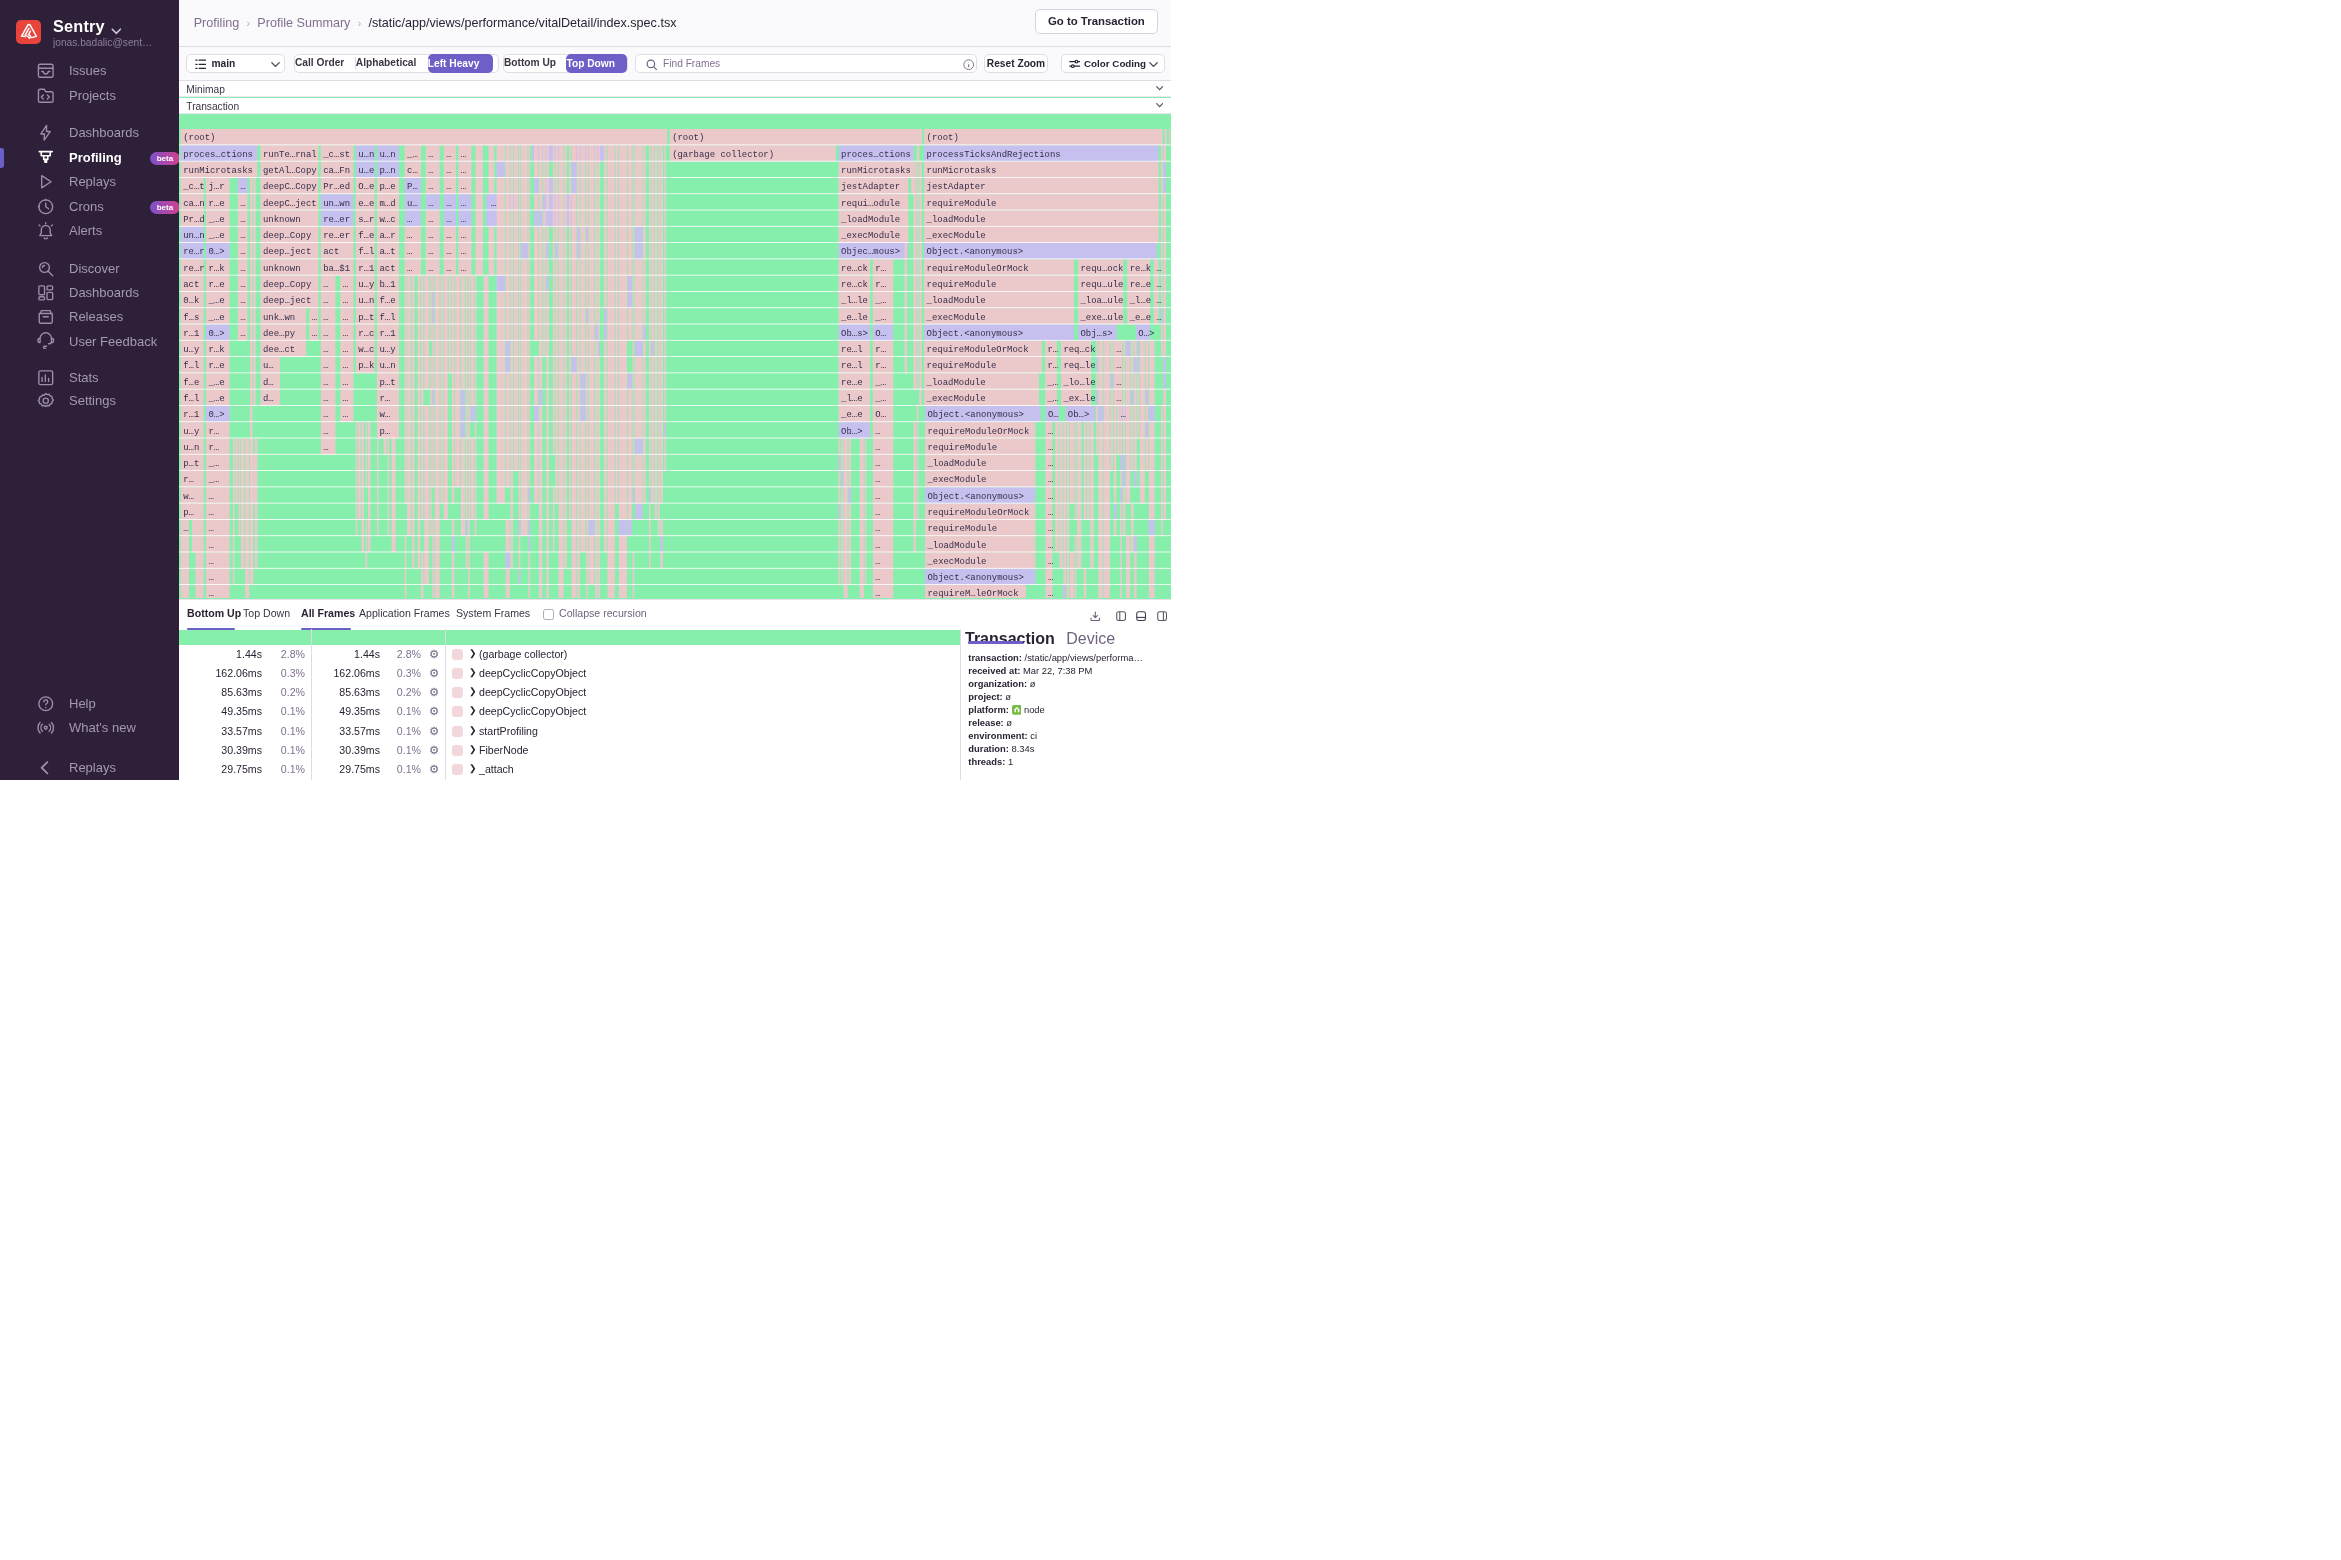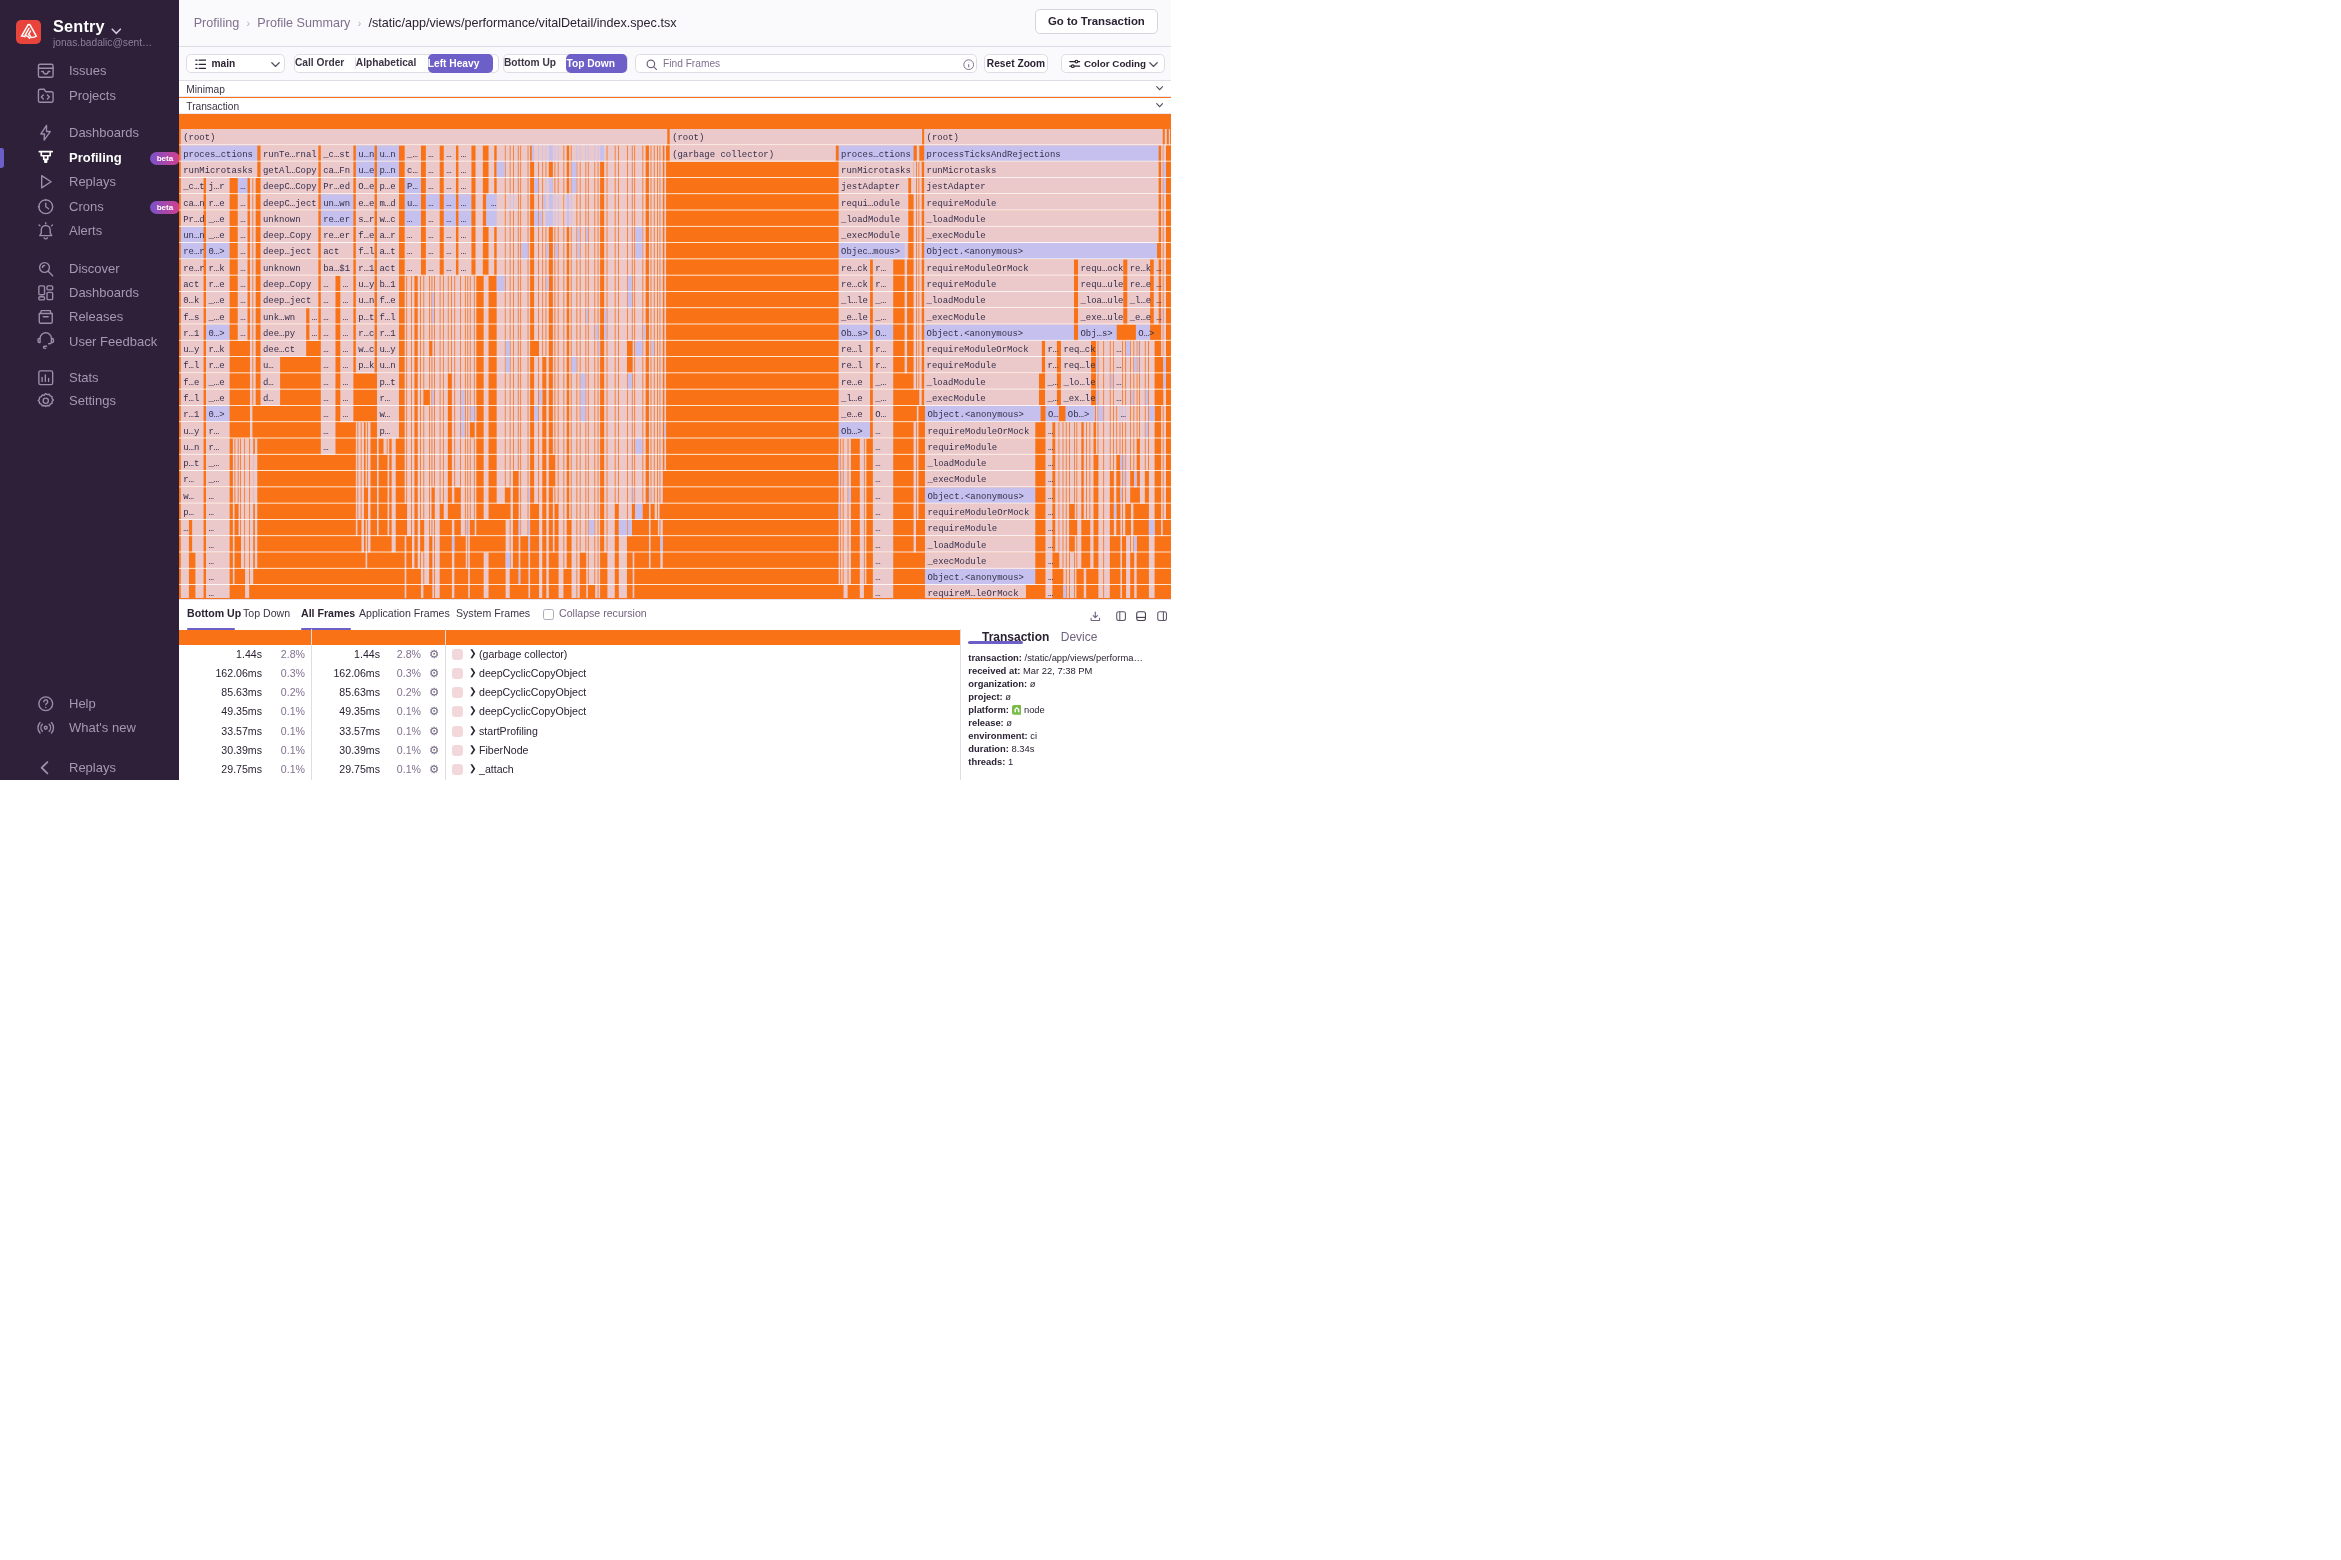--- a/index.html
+++ b/index.html
@@ -10,21 +10,21 @@
 #side .logo{position:absolute;left:16.3px;top:19.5px;width:25px;height:24.4px;background:#e8443c;border-radius:4.9px}
 #side .sname{position:absolute;left:53px;top:17px;font-size:16.3px;font-weight:bold;color:#fff;letter-spacing:0.2px}
 #side .semail{position:absolute;left:53px;top:37px;font-size:10.2px;color:#8d7f9d;width:122px;white-space:nowrap;overflow:hidden}
 .nav{position:absolute;left:16px;width:180px;height:24.4px;font-size:13px;color:#a598b2;line-height:24.4px}
 .nav .ic{position:absolute;left:19.5px;top:2.4px;width:19.5px;height:19.5px}
 .nav .lb{position:absolute;left:53px}
 .nav.on .lb{color:#fff;font-weight:bold}
 .beta{position:absolute;left:134px;top:5.7px;width:30px;height:13px;border-radius:6.5px;background:linear-gradient(90deg,#7a52c9,#d43f8e);color:#fff;font-size:8.1px;font-weight:bold;text-align:center;line-height:13px}
 #actbar{position:absolute;left:0;top:148px;width:4.1px;height:20.4px;background:#6c5fc7;border-radius:0 2.4px 2.4px 0}
 
-#main{position:absolute;left:179px;top:0;width:992px;height:780px;background:#f97316}
+#main{position:absolute;left:179px;top:0;width:992px;height:780px;background:#86efac}
 #crumbbar{position:absolute;left:0;top:0;width:992px;height:47px;background:#faf9fb;border-bottom:0.8px solid #e0dce5}
 #crumbs{position:absolute;left:14.7px;top:16.3px;font-size:12.6px;color:#80708f}
 #crumbs .sep{color:#b6aec2;margin:0 7.3px;font-size:10.6px}
 #crumbs .path{color:#2b2233}
 #gototx{position:absolute;right:13px;top:9px;height:25px;line-height:23.6px;padding:0 12.2px;background:#fff;border:0.8px solid #d8d2df;border-radius:4.9px;font-size:11.4px;font-weight:bold;color:#2b2233}
 #toolbar{position:absolute;left:0;top:47px;width:992px;height:34px;background:#faf9fb;border-bottom:0.8px solid #e0dce5}
 .btn{position:absolute;top:6.5px;height:19.5px;background:#fff;border:0.8px solid #e0dce5;border-radius:4.9px;font-size:10.2px;color:#2b2233;line-height:18px}
 .grp{display:flex;align-items:center;padding:0}
 .seg{text-align:left;color:#3c3444;font-weight:bold;line-height:18px}
 .seg.on{background:#6c5fc7;color:#fff;border-radius:4.9px;margin:-0.8px 0;line-height:19.5px;height:19.5px}
@@ -47,21 +47,21 @@
 .row .st{position:absolute;right:697px;font-size:10.6px;color:#2b2233;top:3.3px}
 .row .sp{position:absolute;right:654px;font-size:10.6px;color:#80708f;top:3.3px}
 .row .tt{position:absolute;right:579px;font-size:10.6px;color:#2b2233;top:3.3px}
 .row .tp{position:absolute;right:538px;font-size:10.6px;color:#80708f;top:3.3px}
 .row .gear{position:absolute;left:250px;top:2.4px;font-size:11.4px;color:#6f6380}
 .row .sw{position:absolute;left:273px;top:4.1px;width:11px;height:11px;background:#f2d8da;border-radius:3.3px}
 .row .ch{position:absolute;left:290px;top:3.3px;font-size:9px;color:#2b2233}
 .row .fn{position:absolute;left:300px;top:2.9px;font-size:10.6px;color:#2b2233}
 
 #rpanel{position:absolute;left:781px;top:629px;width:211px;height:151px;background:#fff;border-left:0.8px solid #e0dce5}
-#rpanel .tabs{position:absolute;left:21px;top:0.8px;font-size:12px}
+#rpanel .tabs{position:absolute;left:4px;top:0.8px;font-size:16px}
 #rpanel .tabs .tr{font-weight:bold;color:#2b2233}
 #rpanel .tabs .dv{color:#71637e;margin-left:11.4px}
 #rpanel .tul{position:absolute;left:7px;top:12.2px;width:55px;height:2.4px;background:#6c5fc7;border-radius:1.6px}
 #rdetails{position:absolute;left:7.3px;top:22px;width:200px;font-size:9.4px;line-height:13px;color:#2b2233;white-space:nowrap;overflow:hidden}
 #rdetails b{font-weight:bold}
 svg.icon{display:block}
 </style></head>
 <body>
 <div id="side">
   <div class="logo"></div>

